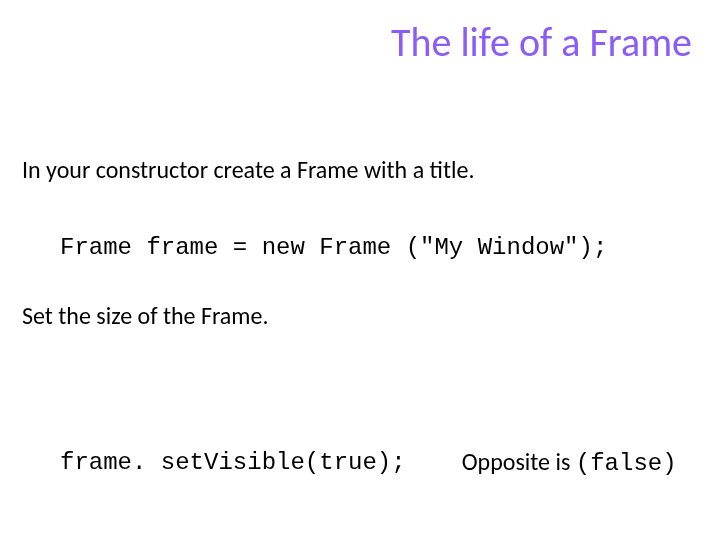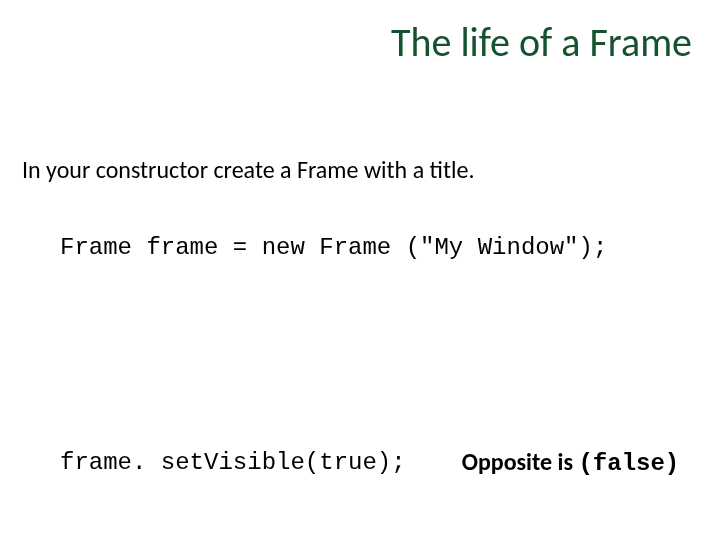--- a/index.html
+++ b/index.html
@@ -16,21 +16,21 @@
     width: 720px;
     height: 540px;
     box-sizing: border-box;
   }
   .title {
     position: absolute;
     top: 18px;
     right: 28px;
     font-size: 40px;
     font-weight: 400;
-    color: #14532d;
+    color: #8b5cf6;
   }
   .body {
     position: absolute;
     top: 155px;
     left: 22px;
     right: 22px;
     font-size: 24px;
     line-height: 1.25;
   }
   .para {
@@ -56,39 +56,38 @@
     display: flex;
     align-items: center;
   }
   .row .left {
     flex: 0 0 auto;
   }
   .row .right {
     flex: 1 1 auto;
     text-align: left;
     padding-left: 56px;
-    font-weight: bold;
   }
 </style>
 </head>
 <body>
 
 <div class="slide">
 
   <div class="title">The life of a Frame</div>
 
   <div class="body">
 
     <div class="para">
       <span class="intro">In your constructor create a Frame with a title.</span><br>
       <span class="indent code">Frame frame = new Frame ("My Window");</span>
     </div>
 
     <div class="para">
-      <br>
+      <span class="intro">Set the size of the Frame.</span><br>
     </div>
 
     <div class="para">
       <br>
       <span class="indent row">
         <span class="left code">frame. setVisible(true);</span>
         <span class="right">
           <span class="intro">Opposite is </span><span class="code">(false)</span>
         </span>
       </span>

